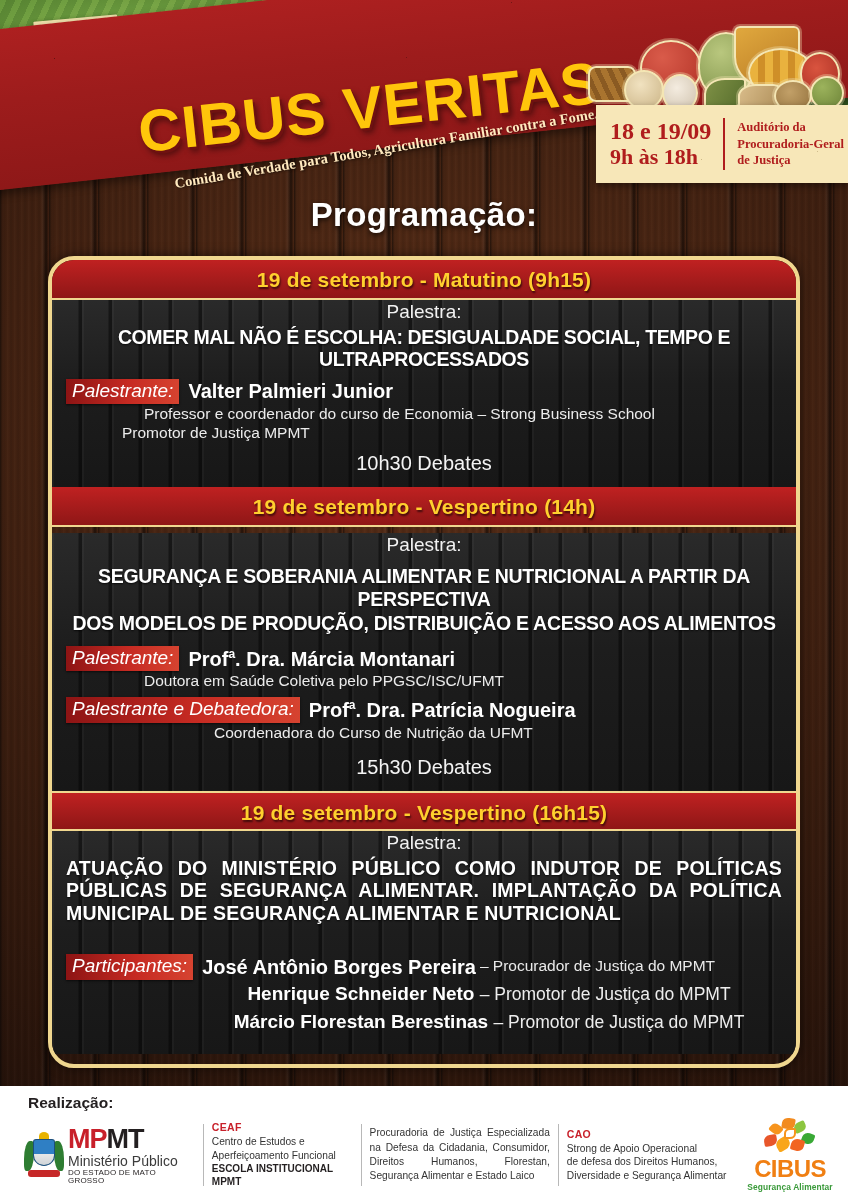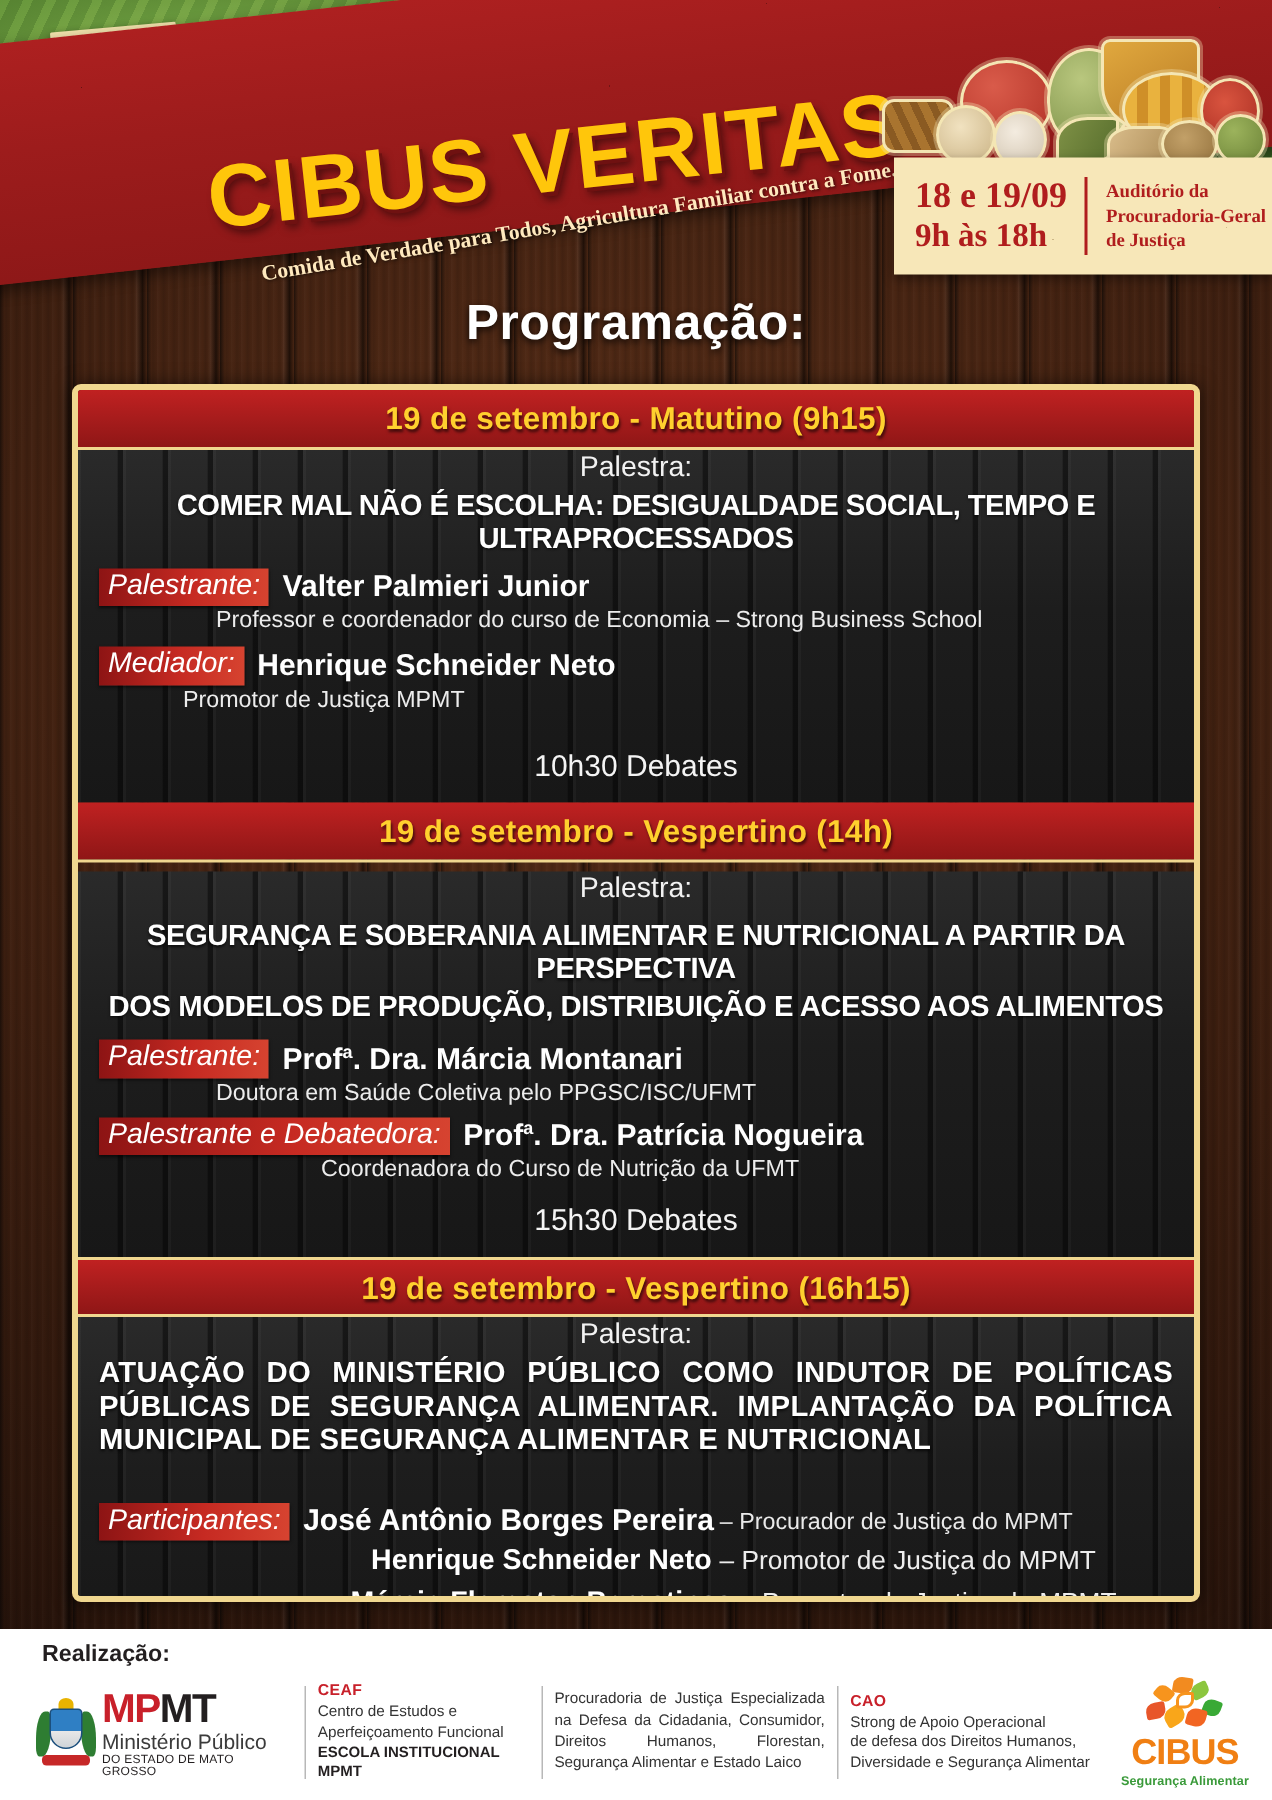--- a/index.html
+++ b/index.html
@@ -154,21 +154,21 @@
   
   .prog-title {
     position:absolute; left:0; top:196px; width:848px; text-align:center;
     font-size:33px; font-weight:bold; color:#ffffff; letter-spacing:.4px;
     text-shadow:0 2px 5px rgba(0,0,0,.75);
   }
 
   
   .panel {
     position:absolute; left:48px; top:256px; width:752px; height:812px;
-    border:4px solid #f0d78f; border-radius:6px;
+    border:4px solid #f0d78f; border-radius:26px;
     background:transparent; overflow:hidden;
     box-shadow:0 0 12px rgba(0,0,0,.55);
   }
 
   .session { position:relative; }
 
   .session-head {
     position:relative; height:40px; line-height:40px; text-align:center;
     background:linear-gradient(180deg,#c02121 0%,#a71c1c 50%,#8f1616 100%);
     border-bottom:2px solid #f0d78f;
@@ -226,21 +226,21 @@
   .pdesc.indent-4 { padding-left:22px; }
 
   .part-line {
     font-size:19px; color:#ffffff; line-height:1.42; padding-left:130px;
     margin-top:1px; white-space:nowrap;text-align:center;
   }
   .part-line b { font-weight:bold; }
   .part-line .role { font-weight:normal; font-size:17.5px; color:#ededed; }
 
   .debates {
-    text-align:center; font-size:20px; color:#f4f4f4; margin-top:24px;
+    text-align:center; font-size:20px; color:#f4f4f4; margin-top:10px;
   }
 
   
   .footer {
     position:absolute; left:0; bottom:0; width:848px; height:114px;
     background:#ffffff;
   }
   .realizacao {
     position:absolute; left:28px; top:8px;
     font-size:15.5px; font-weight:bold; color:#231f20;
@@ -362,23 +362,20 @@
       <div class="session-head first">19 de setembro - Matutino (9h15)</div>
       <div class="session-body">
         <div class="lbl-palestra">Palestra:</div>
         <div class="talk-title t1">COMER MAL NÃO É ESCOLHA: DESIGUALDADE SOCIAL, TEMPO E ULTRAPROCESSADOS</div>
 
         <div class="person-row">
           <span class="chip">Palestrante:</span><span class="pname">Valter Palmieri Junior</span>
         </div>
         <div class="pdesc indent-2">Professor e coordenador do curso de Economia – Strong Business School</div>
 
-        <div class="person-row">
-          <span class="chip">Mediador:</span><span class="pname">Henrique Schneider Neto</span>
-        </div>
         <div class="pdesc indent-4" style="padding-left:56px">Promotor de Justiça MPMT</div>
 
         <div class="debates">10h30 Debates</div>
       </div>
     </div>
 
     <div class="session">
       <div class="session-head">19 de setembro - Vespertino (14h)</div>
       <div class="session-body">
         <div class="lbl-palestra" style="margin-top:6px">Palestra:</div>

